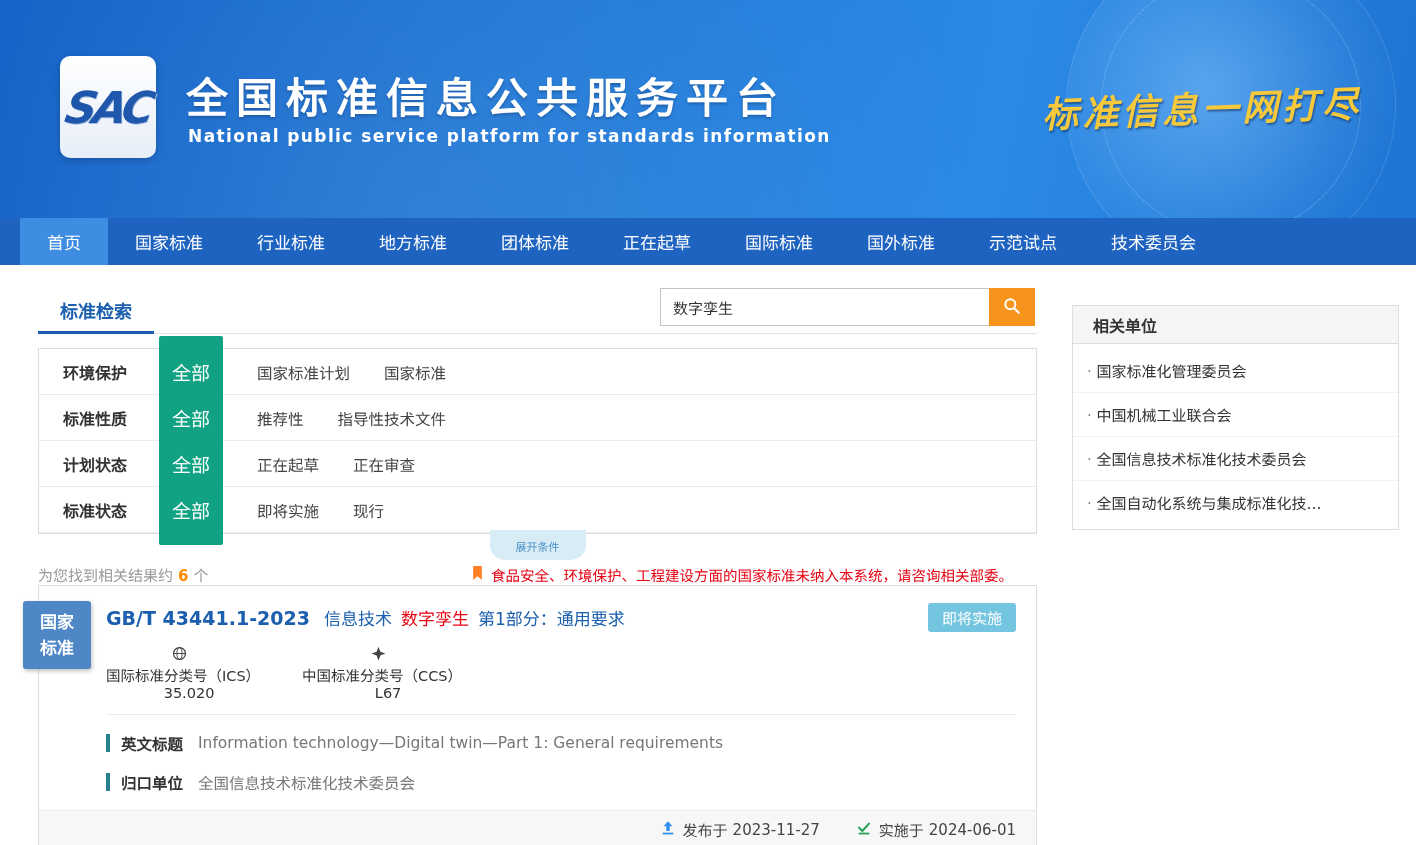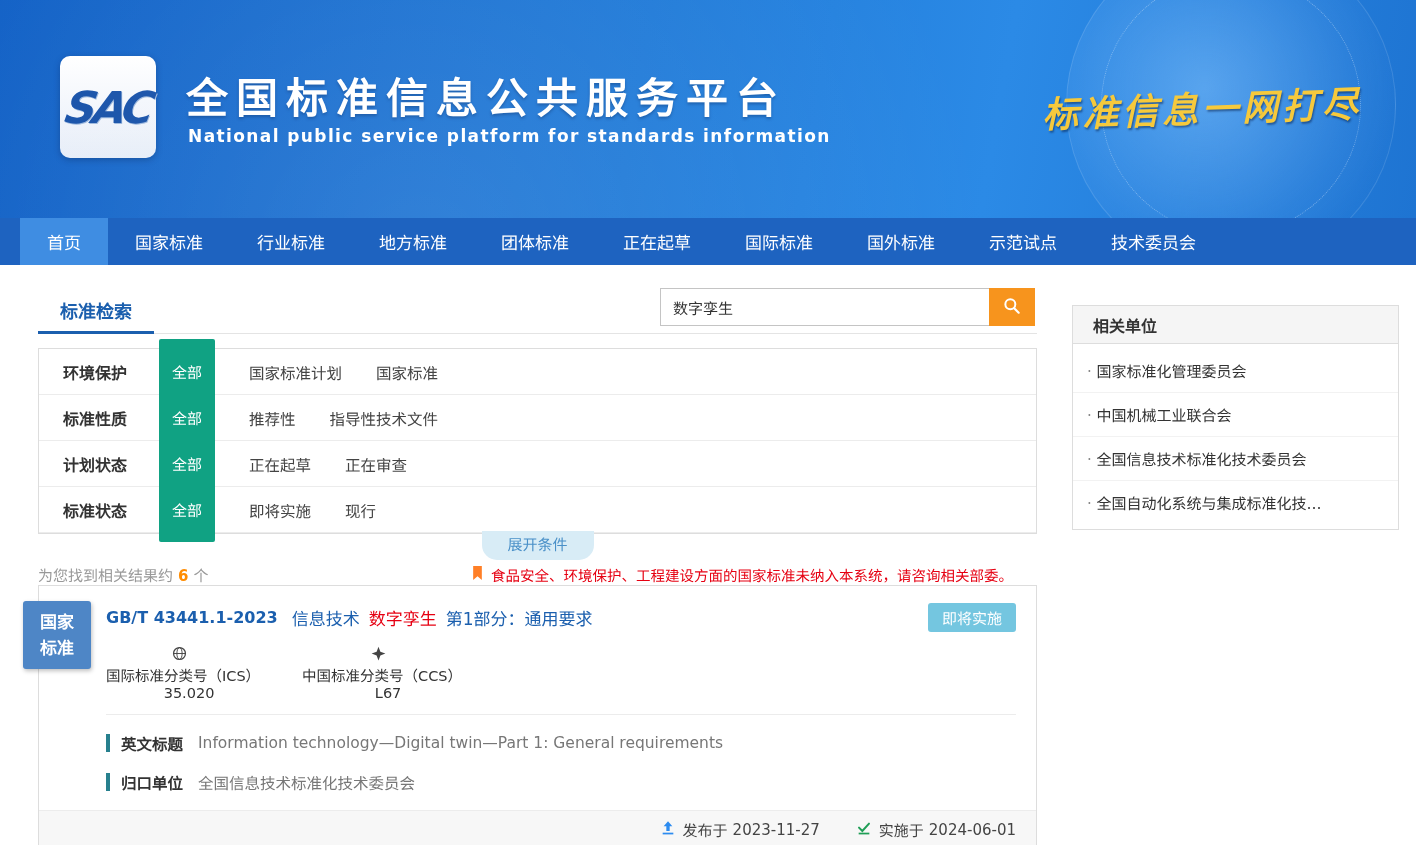--- a/index.html
+++ b/index.html
@@ -48,44 +48,44 @@
   .search-input { flex:1; border:1px solid #c4c4c4; border-right:none; padding:0 12px;
     font-size:15px; color:#333; outline:none; font-family:inherit; }
   .search-btn { width:46px; height:38px; background:#f7941d; border:none; cursor:pointer;
     display:flex; align-items:center; justify-content:center; }
 
   
   .filter-panel { position:relative; border:1px solid #ddd; margin-bottom:30px; }
   .filter-row { display:flex; align-items:center; height:46px; padding-left:24px; border-bottom:1px solid #ececec; }
   .filter-row:last-child { border-bottom:none; }
   .filter-label { width:96px; font-weight:bold; color:#333; font-size:16px; }
-  .all-btn { background:#10a283; color:#fff; font-size:15px; padding:22px 13px; border:none;
+  .all-btn { background:#10a283; color:#fff; font-size:19px; padding:22px 13px; border:none;
     border-radius:2px; cursor:pointer; font-family:inherit; }
   .filter-opt { margin-left:34px; color:#444; font-size:15.5px; cursor:pointer; }
   .expand-pill { position:absolute; left:50%; bottom:-27px; transform:translateX(-50%);
-    background:#d8ecf6; color:#4a90c8; font-size:15px; padding:2px 26px 6px;
+    background:#d8ecf6; color:#4a90c8; font-size:11px; padding:8px 26px 6px;
     border-radius:0 0 15px 15px; cursor:pointer; white-space:nowrap; }
 
   
   .results-row { display:flex; align-items:center; justify-content:space-between;
     padding-right:24px; }
   .result-count { color:#999; font-size:15px; }
   .result-count .count { color:#ff8c00; font-weight:bold; margin:0 5px; }
   .notice { display:flex; align-items:center; color:#e60012; font-size:14.5px; }
   .notice svg { margin-right:7px; flex:none; }
 
   
   .result-card { position:relative; border:1px solid #ddd; }
   .card-badge { position:absolute; left:-16px; top:15px; width:68px; height:68px; background:#4e86c6;
     color:#fff; font-size:17px; font-weight:bold; display:flex; flex-direction:column;
     align-items:center; justify-content:center; line-height:1.55; border-radius:3px;
     box-shadow:1px 2px 4px rgba(0,0,0,.25); }
   .card-body { padding:17px 20px 0 67px; }
   .card-title-row { display:flex; align-items:center; }
-  .std-code { color:#1b5fae; font-weight:bold; font-size:16px; margin-right:14px; cursor:pointer; text-decoration:none; }
+  .std-code { color:#1b5fae; font-weight:bold; font-size:19px; margin-right:14px; cursor:pointer; text-decoration:none; }
   .t-seg { color:#1b5fae; font-size:17px; margin-right:9px; cursor:pointer; }
   .t-hl { color:#e60012; font-size:17px; margin-right:9px; cursor:pointer; }
   .status-badge { margin-left:auto; background:#74c6e0; color:#fff; font-size:15px;
     padding:4px 14px; border-radius:3px; }
   .meta-row { display:flex; align-items:center; margin-top:14px; padding-bottom:13px;
     border-bottom:1px solid #ececec; color:#333; font-size:14.5px; }
   .meta-item { display:flex; align-items:center; margin-right:42px;flex-direction:column; }
   .meta-item svg { margin-right:8px; flex:none; }
   .meta-value { margin-left:12px; }
   .info-row { display:flex; align-items:center; margin-top:17px; }

